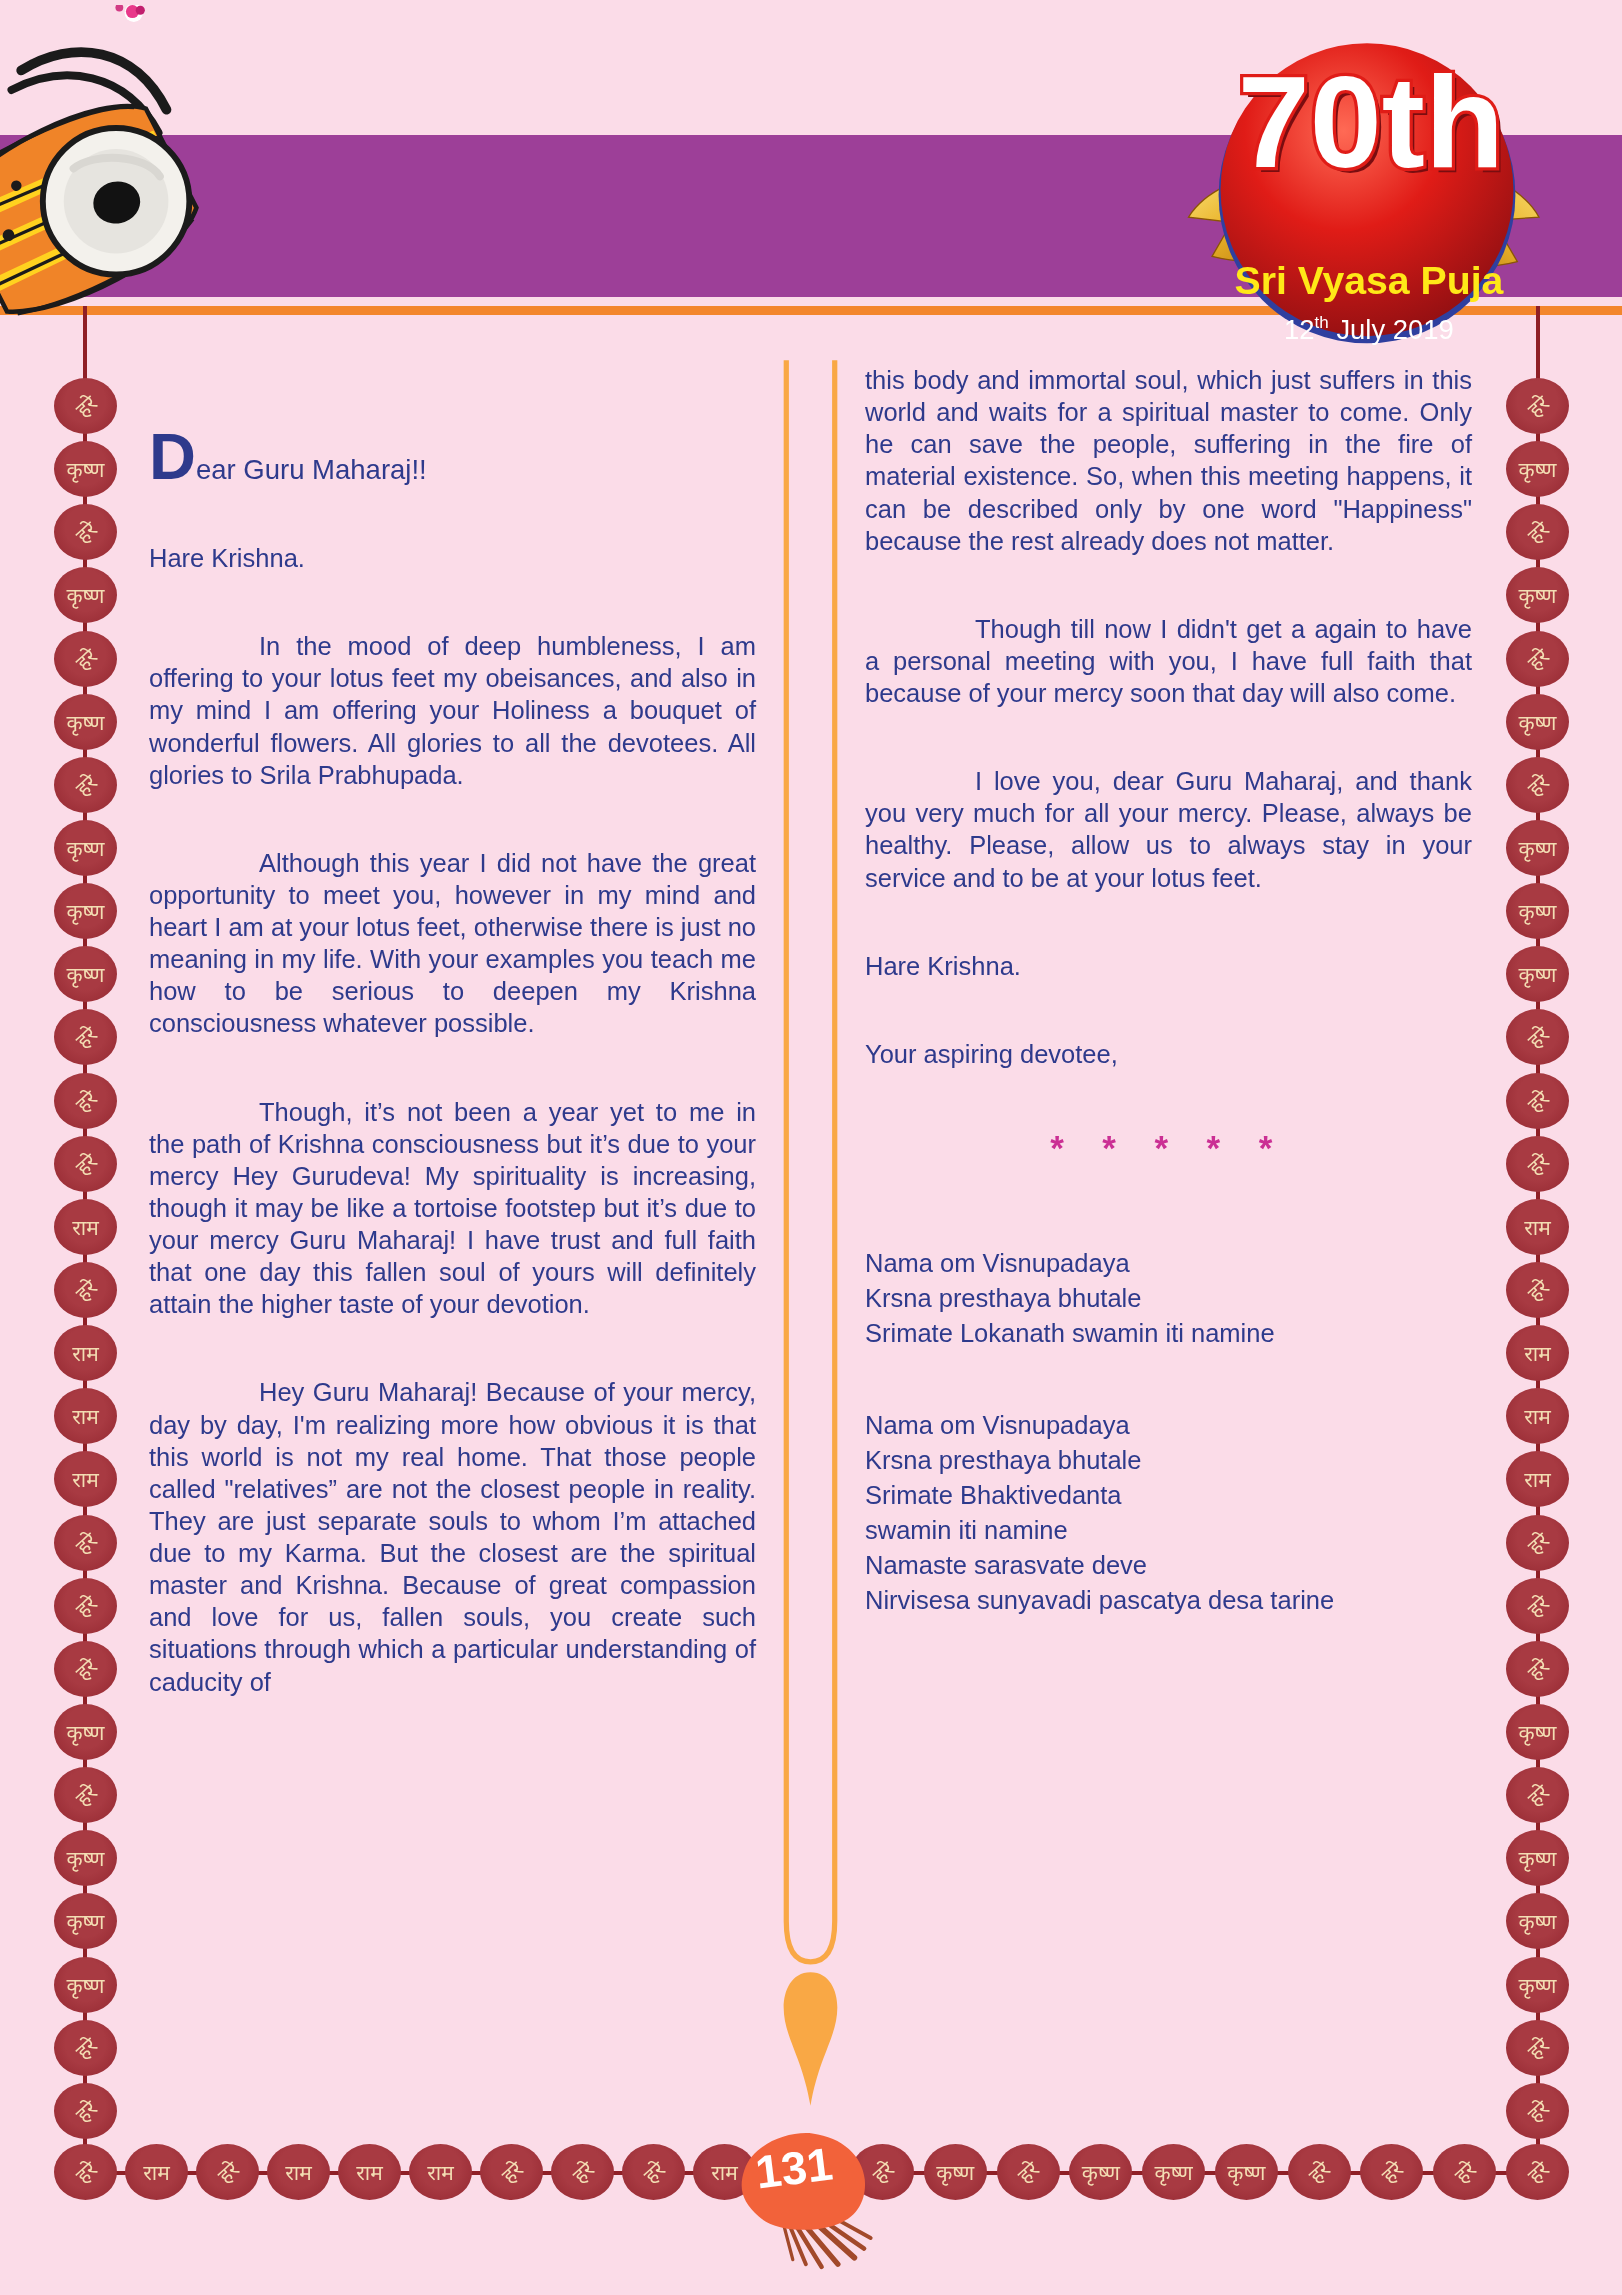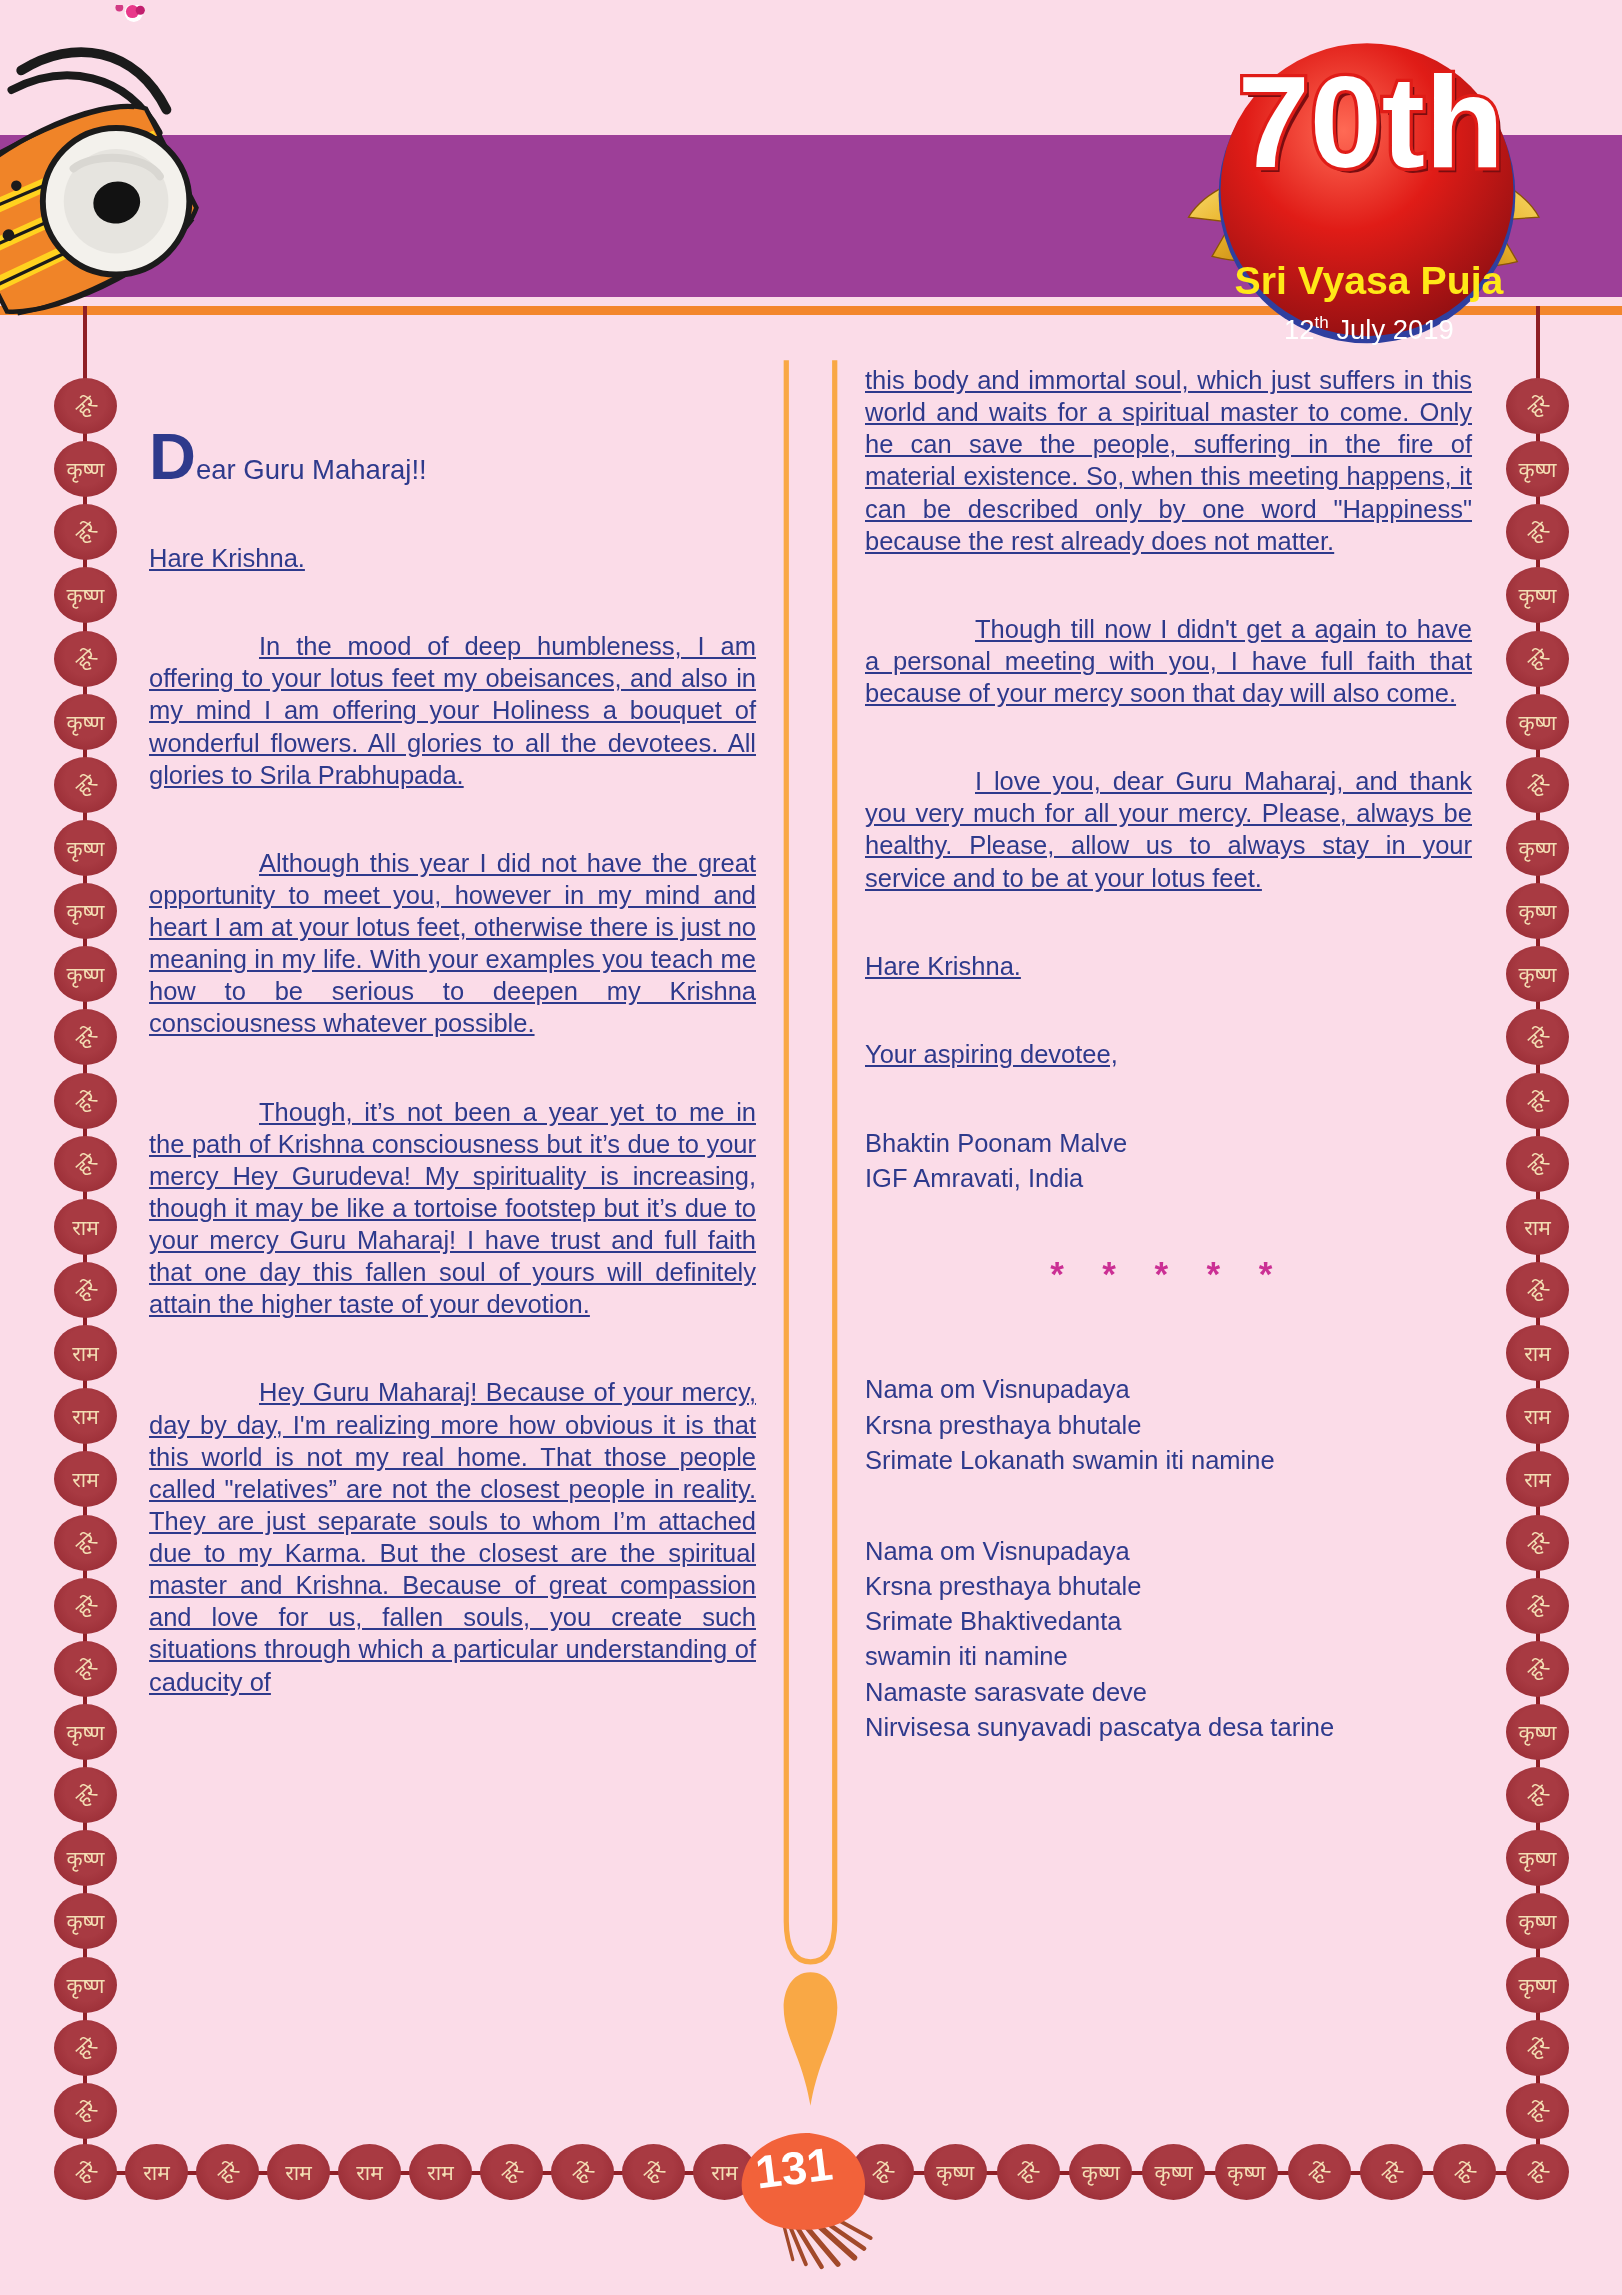--- a/index.html
+++ b/index.html
@@ -29,21 +29,21 @@
   .bead span.tilt{transform:rotate(-42deg);}
   
   .divider{position:absolute;left:781px;top:357px;z-index:1;}
   .page-blob{position:absolute;left:730px;top:2119px;width:157px;height:157px;z-index:3;}
   .page-blob .num{position:absolute;left:0;top:22px;width:128px;text-align:center;
     color:#ffffff;font-size:46px;font-weight:bold;transform:rotate(-7deg);}
   
   .col{position:absolute;width:607px;color:#2e3a8c;font-size:25.5px;line-height:1.26;z-index:2;}
   .col-left{left:149px;top:424px;}
   .col-right{left:865px;top:364px;}
-  .col p{margin:0 0 56px 0;text-align:justify;text-decoration:underline;}
+  .col p{margin:0 0 56px 0;text-align:justify;}
   .col p.ind{text-indent:110px;}
   .salutation{margin:0 0 39px 0;line-height:65px;white-space:nowrap;}
   .dropcap{font-size:65px;font-weight:bold;}
   .salrest{font-size:27.5px;}
   .lines{margin:0 0 56px 0;line-height:1.38;}
   .stars{margin:3.9px 0 76px 0;text-align:center;color:#cb2f94;font-size:35px;letter-spacing:14.4px;font-weight:bold;}
 </style>
 </head>
 <body>
 
@@ -384,24 +384,20 @@
       <p class="ind">Though, it’s not been a year yet to me in the path of Krishna consciousness but it’s due to your mercy Hey Gurudeva! My spirituality is increasing, though it may be like a tortoise footstep but it’s due to your mercy Guru Maharaj! I have trust and full faith that one day this fallen soul of yours will definitely attain the higher taste of your devotion.</p>
       <p class="ind">Hey Guru Maharaj! Because of your mercy, day by day, I'm realizing more how obvious it is that this world is not my real home. That those people called "relatives” are not the closest people in reality. They are just separate souls to whom I’m attached due to my Karma. But the closest are the spiritual master and Krishna. Because of great compassion and love for us, fallen souls, you create such situations through which a particular understanding of caducity of</p>
     </div>
 
   <div class="col col-right">
       <p>this body and immortal soul, which just suffers in this world and waits for a spiritual master to come. Only he can save the people, suffering in the fire of material existence. So, when this meeting happens, it can be described only by one word "Happiness" because the rest already does not matter.</p>
       <p class="ind">Though till now I didn't get a again to have a personal meeting with you, I have full faith that because of your mercy soon that day will also come.</p>
       <p class="ind">I love you, dear Guru Maharaj, and thank you very much for all your mercy. Please, always be healthy. Please, allow us to always stay in your service and to be at your lotus feet.</p>
       <p>Hare Krishna.</p>
       <p>Your aspiring devotee,</p>
-      <div class="lines">
-        <div>Bhaktin Poonam Malve</div>
-        <div>IGF Amravati, India</div>
-      </div>
       <div class="stars">* * * * *</div>
       <div class="lines">
         <div>Nama om Visnupadaya</div>
         <div>Krsna presthaya bhutale</div>
         <div>Srimate Lokanath swamin iti namine</div>
       </div>
       <div class="lines">
         <div>Nama om Visnupadaya</div>
         <div>Krsna presthaya bhutale</div>
         <div>Srimate Bhaktivedanta</div>

